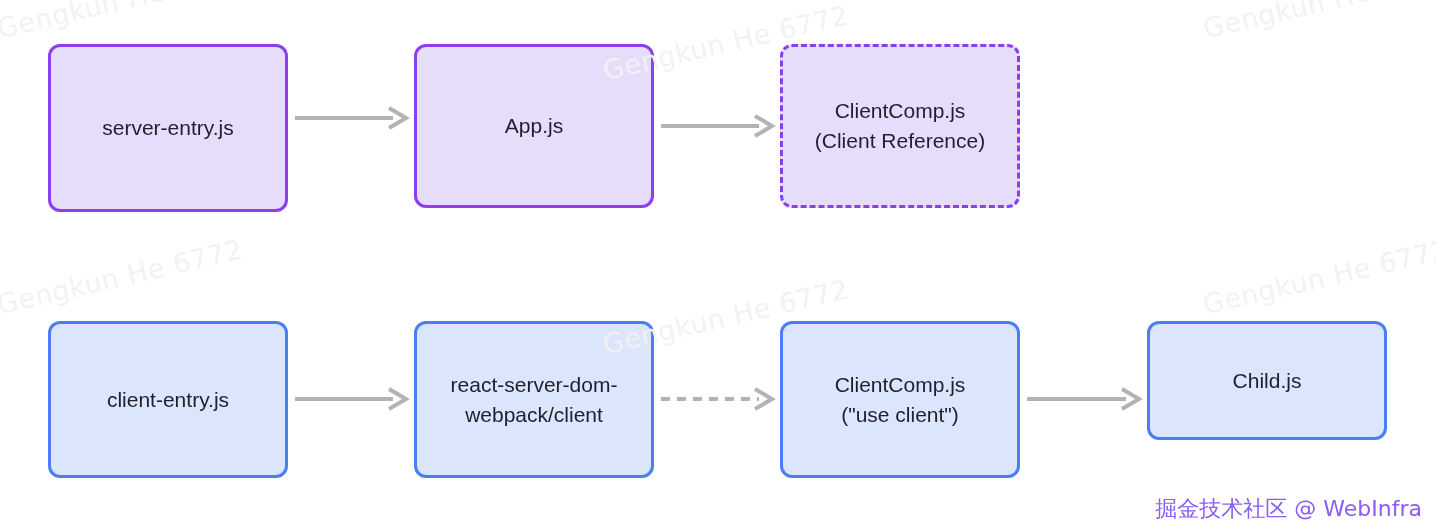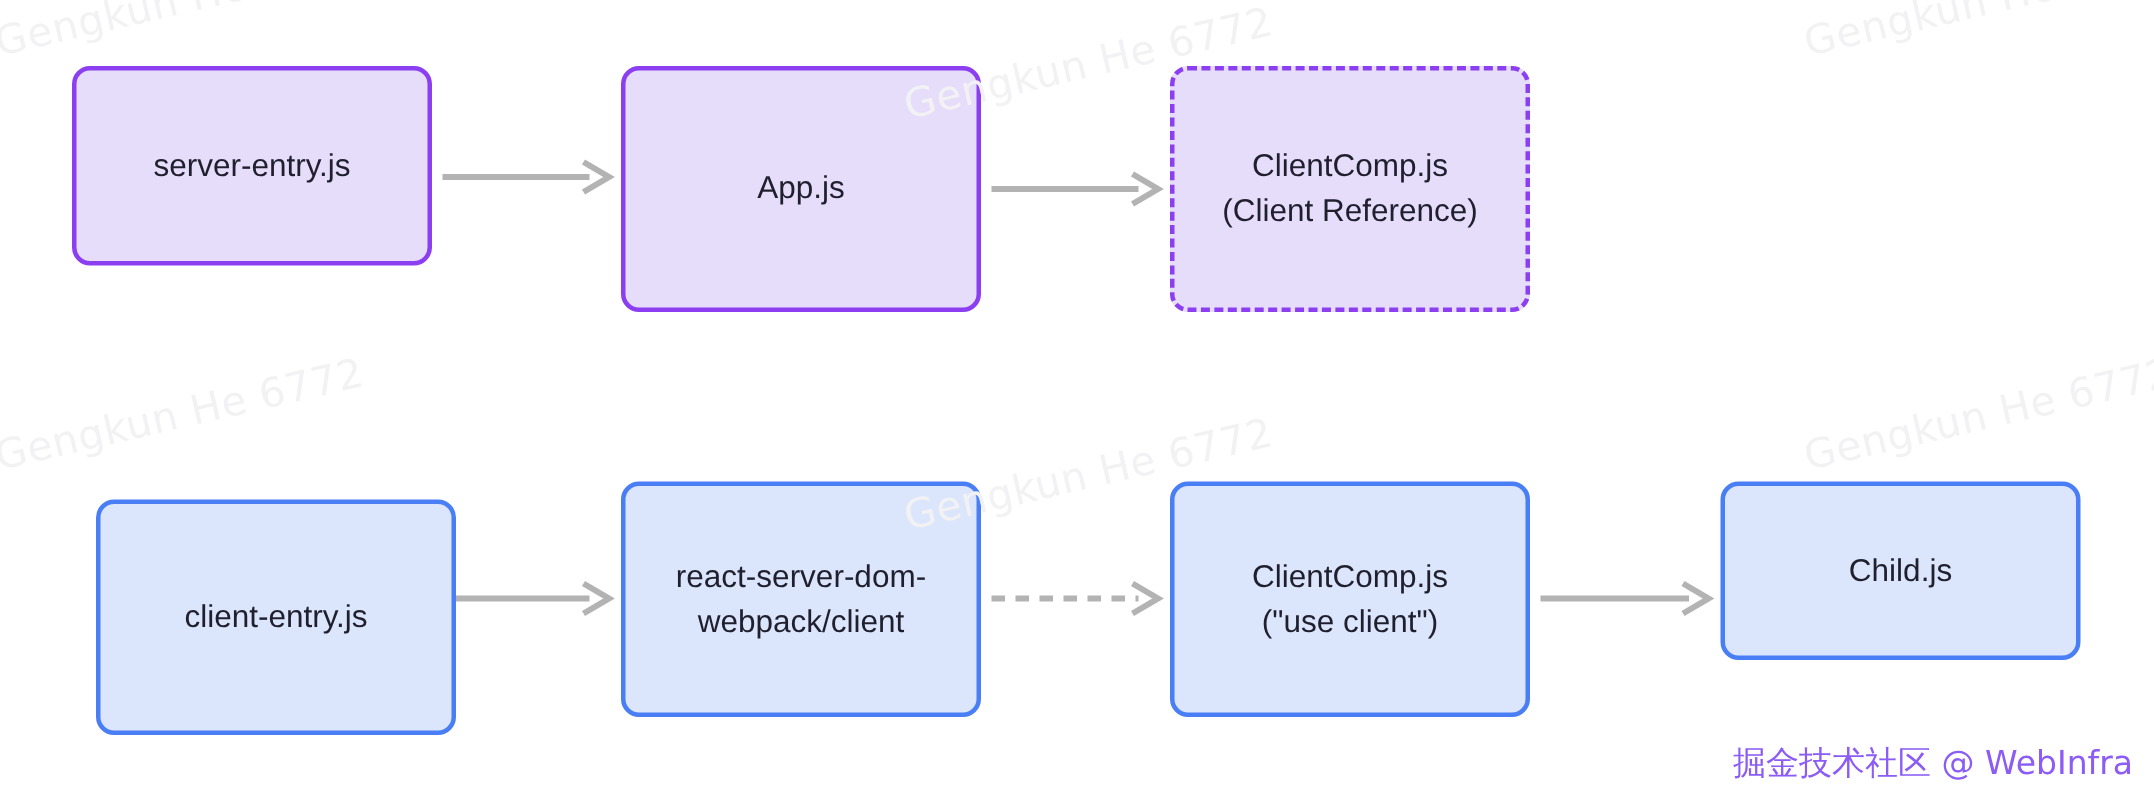--- a/index.html
+++ b/index.html
@@ -122,31 +122,31 @@
       </div>
       <div class="arrow" style="left: 1027px; top: 387px;">
         <svg width="113" height="24" viewBox="0 0 113 24">
           <line x1="0" y1="12" x2="99" y2="12" stroke="#b3b3b3" stroke-width="4"></line>
           <polyline points="95,2 112,12 95,22" fill="none" stroke="#b3b3b3" stroke-width="4" stroke-linecap="butt" stroke-linejoin="miter"></polyline>
         </svg>
       </div>
     </div>
 
   <div id="node-layer">
-      <div class="node purple" style="left: 48px; top: 44px; width: 240px; height: 133px;">
+      <div class="node purple" style="left: 48px; top: 44px; width: 240px; height: 168px;">
         <div class="node-label">server-entry.js</div>
       </div>
       <div class="node purple" style="left: 414px; top: 44px; width: 240px; height: 164px; align-items: center;">
         <div class="node-label">App.js</div>
       </div>
       <div class="node purple dashed" style="left: 780px; top: 44px; width: 240px; height: 164px;">
         <div class="node-label">ClientComp.js
 (Client Reference)</div>
       </div>
-      <div class="node blue" style="left: 64px; top: 321px; width: 240px; height: 157px; margin-top: 12px;">
+      <div class="node blue" style="left: 48px; top: 321px; width: 240px; height: 157px;">
         <div class="node-label">client-entry.js</div>
       </div>
       <div class="node blue" style="left: 414px; top: 321px; width: 240px; height: 157px;">
         <div class="node-label">react-server-dom-
 webpack/client</div>
       </div>
       <div class="node blue" style="left: 780px; top: 321px; width: 240px; height: 157px;">
         <div class="node-label">ClientComp.js
 ("use client")</div>
       </div>

